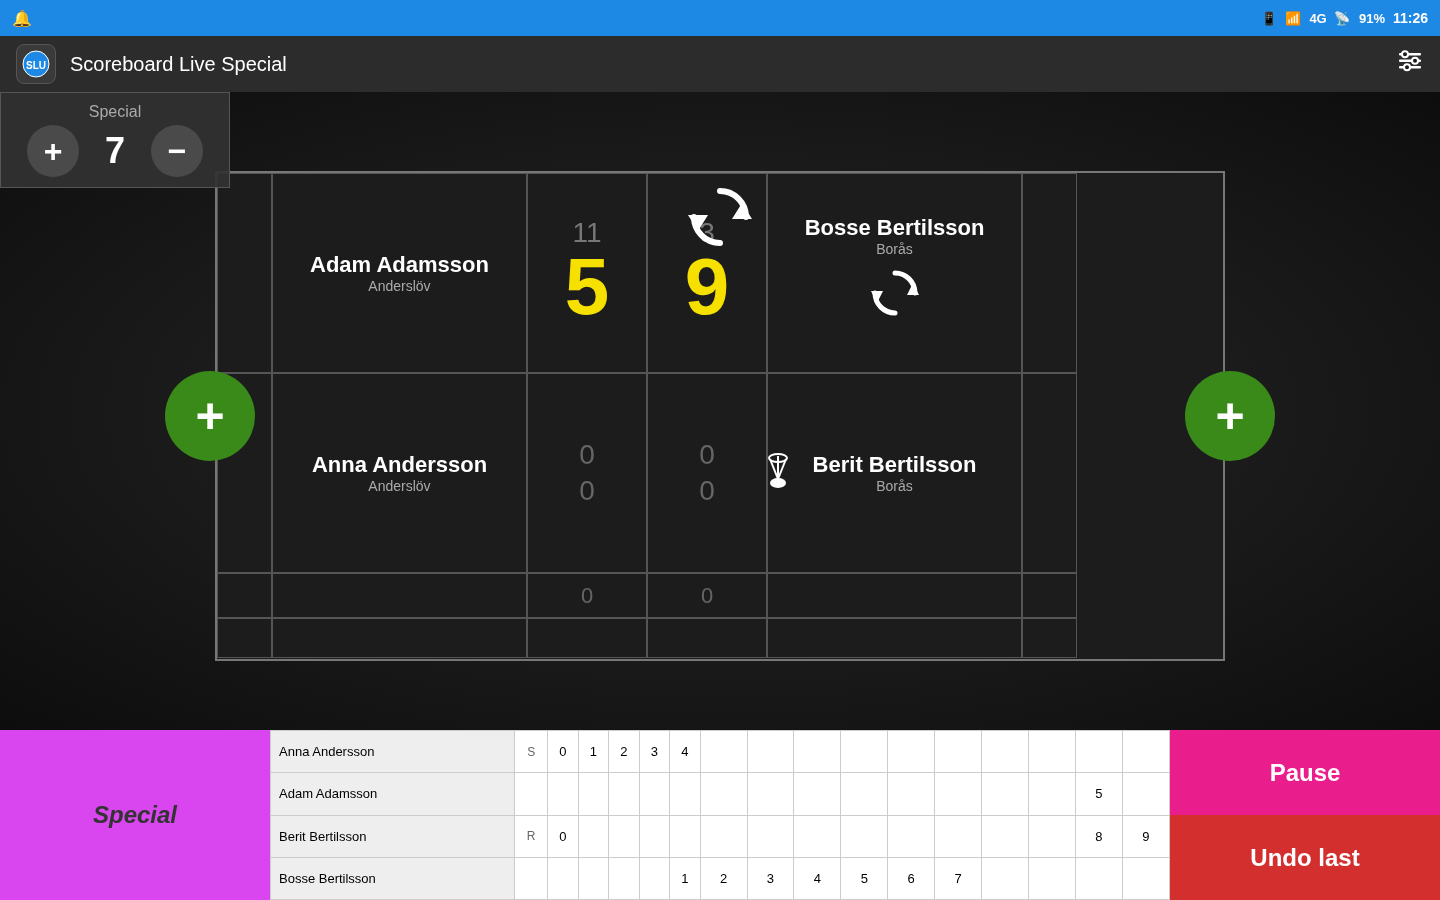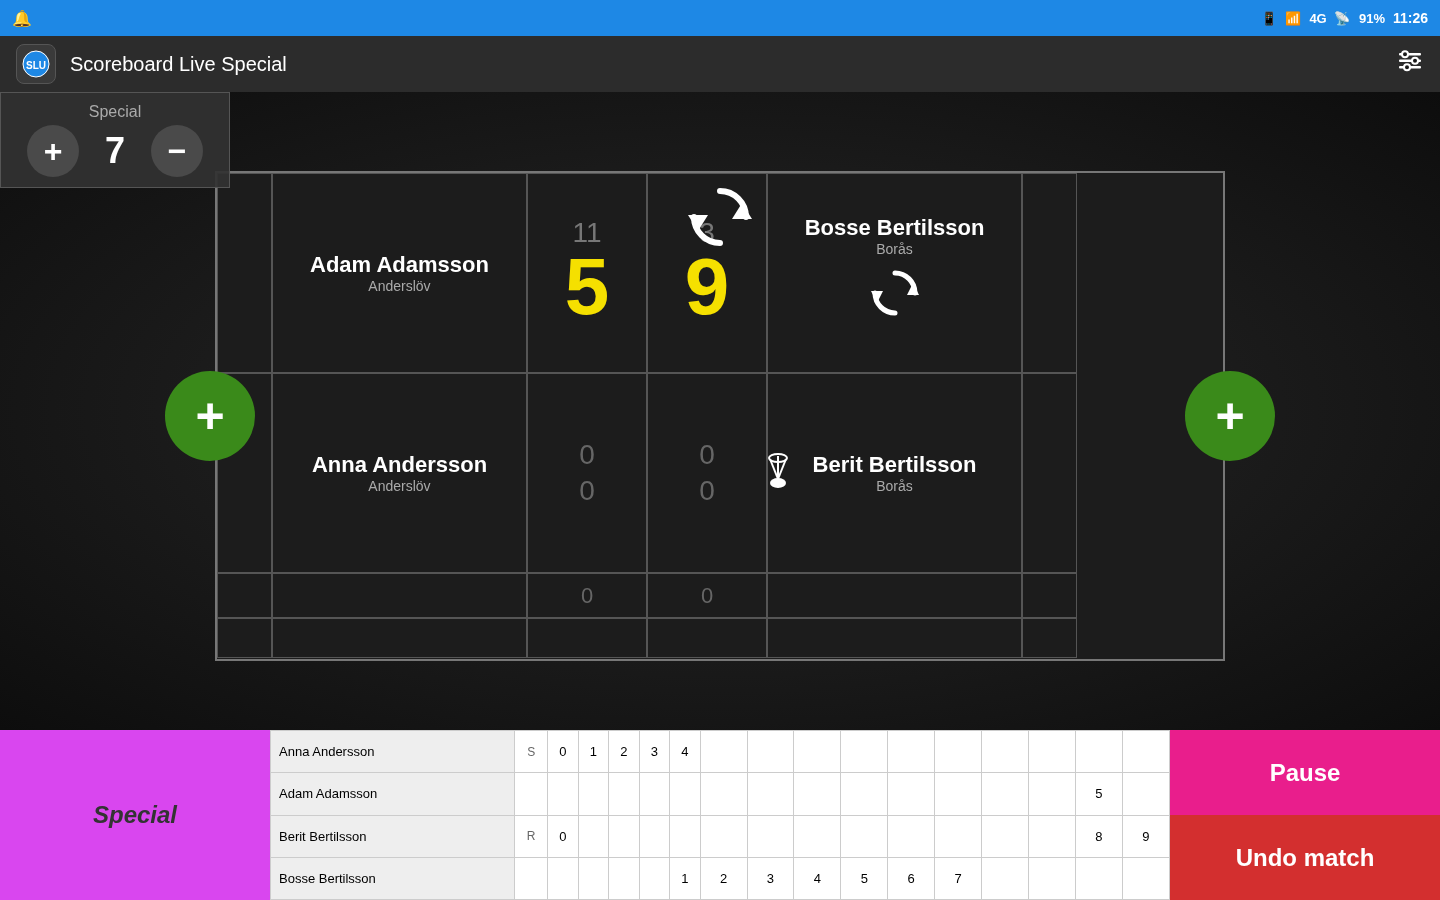--- a/index.html
+++ b/index.html
@@ -518,15 +518,15 @@
           <td style="border:1px solid #ccc;padding:2px 4px;min-width:25px;"></td>
           <td style="border:1px solid #ccc;padding:2px 4px;min-width:25px;"></td>
           <td style="border:1px solid #ccc;padding:2px 4px;min-width:25px;"></td>
         </tr>
       </tbody>
     </table>
   </div>
 
   <div id="right-buttons" style="width:270px;display:flex;flex-direction:column;">
     <button class="btn-pause" style="flex:1;background:#e91e8c;border:none;cursor:pointer;color:white;font-size:24px;font-weight:bold;">Pause</button>
-    <button class="btn-undo" style="flex:1;background:#d32f2f;border:none;cursor:pointer;color:white;font-size:24px;font-weight:bold;">Undo match</button>
+    <button class="btn-undo" style="flex:1;background:#d32f2f;border:none;cursor:pointer;color:white;font-size:24px;font-weight:bold;">Undo last</button>
   </div>
 </div>
 
 </body></html>

